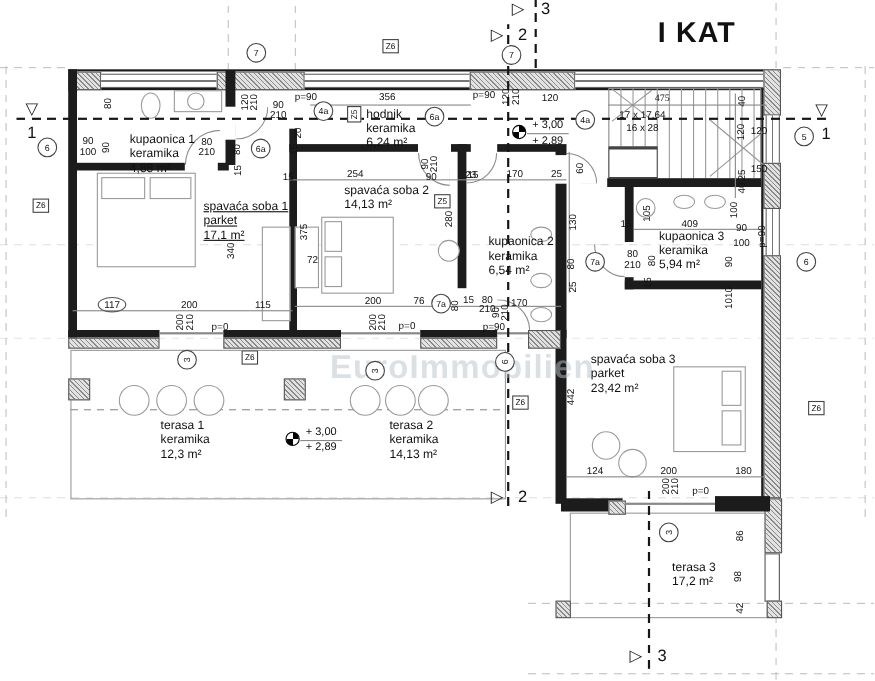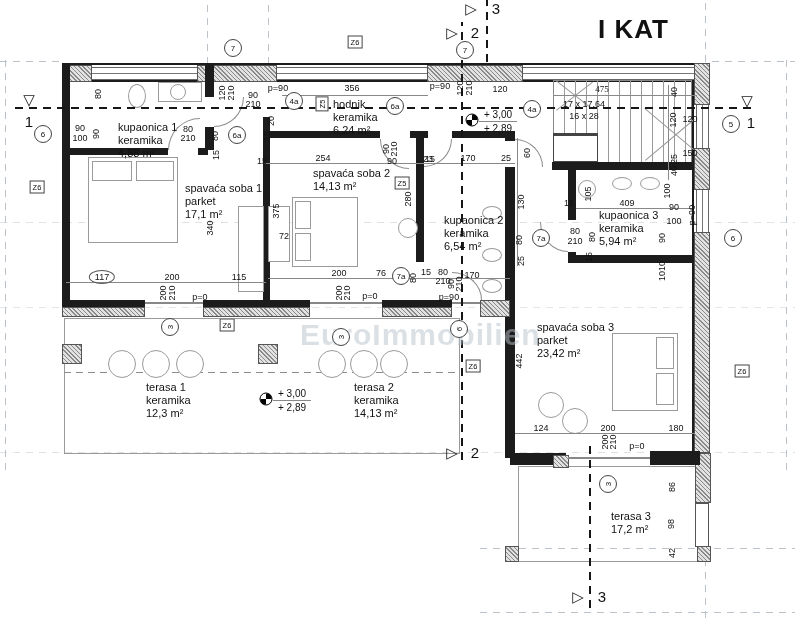--- a/index.html
+++ b/index.html
@@ -306,21 +306,21 @@
       <div class="zbox r" style="left: 322px; top: 104px;">Z5</div>
       <div class="zbox" style="left: 402px; top: 183px;">Z5</div>
       <div class="zbox" style="left: 227px; top: 325px;">Z6</div>
       <div class="zbox" style="left: 473px; top: 366px;">Z6</div>
       <div class="zbox" style="left: 742px; top: 371px;">Z6</div>
       <div class="roomlbl" style="left: 118px; top: 121px;">
         <div>kupaonica 1</div>
         <div>keramika</div>
         <div>4,88 m²</div>
       </div>
-      <div class="roomlbl" style="left: 185px; top: 182px;">
+      <div class="roomlbl" style="left: 185px; top: 182px; text-decoration: underline;">
         <div>spavaća soba 1</div>
         <div>parket</div>
         <div>17,1 m²</div>
       </div>
       <div class="roomlbl" style="left: 313px; top: 167px;">
         <div>spavaća soba 2</div>
         <div>14,13 m²</div>
       </div>
       <div class="roomlbl" style="left: 333px; top: 98px;">
         <div>hodnik</div>

